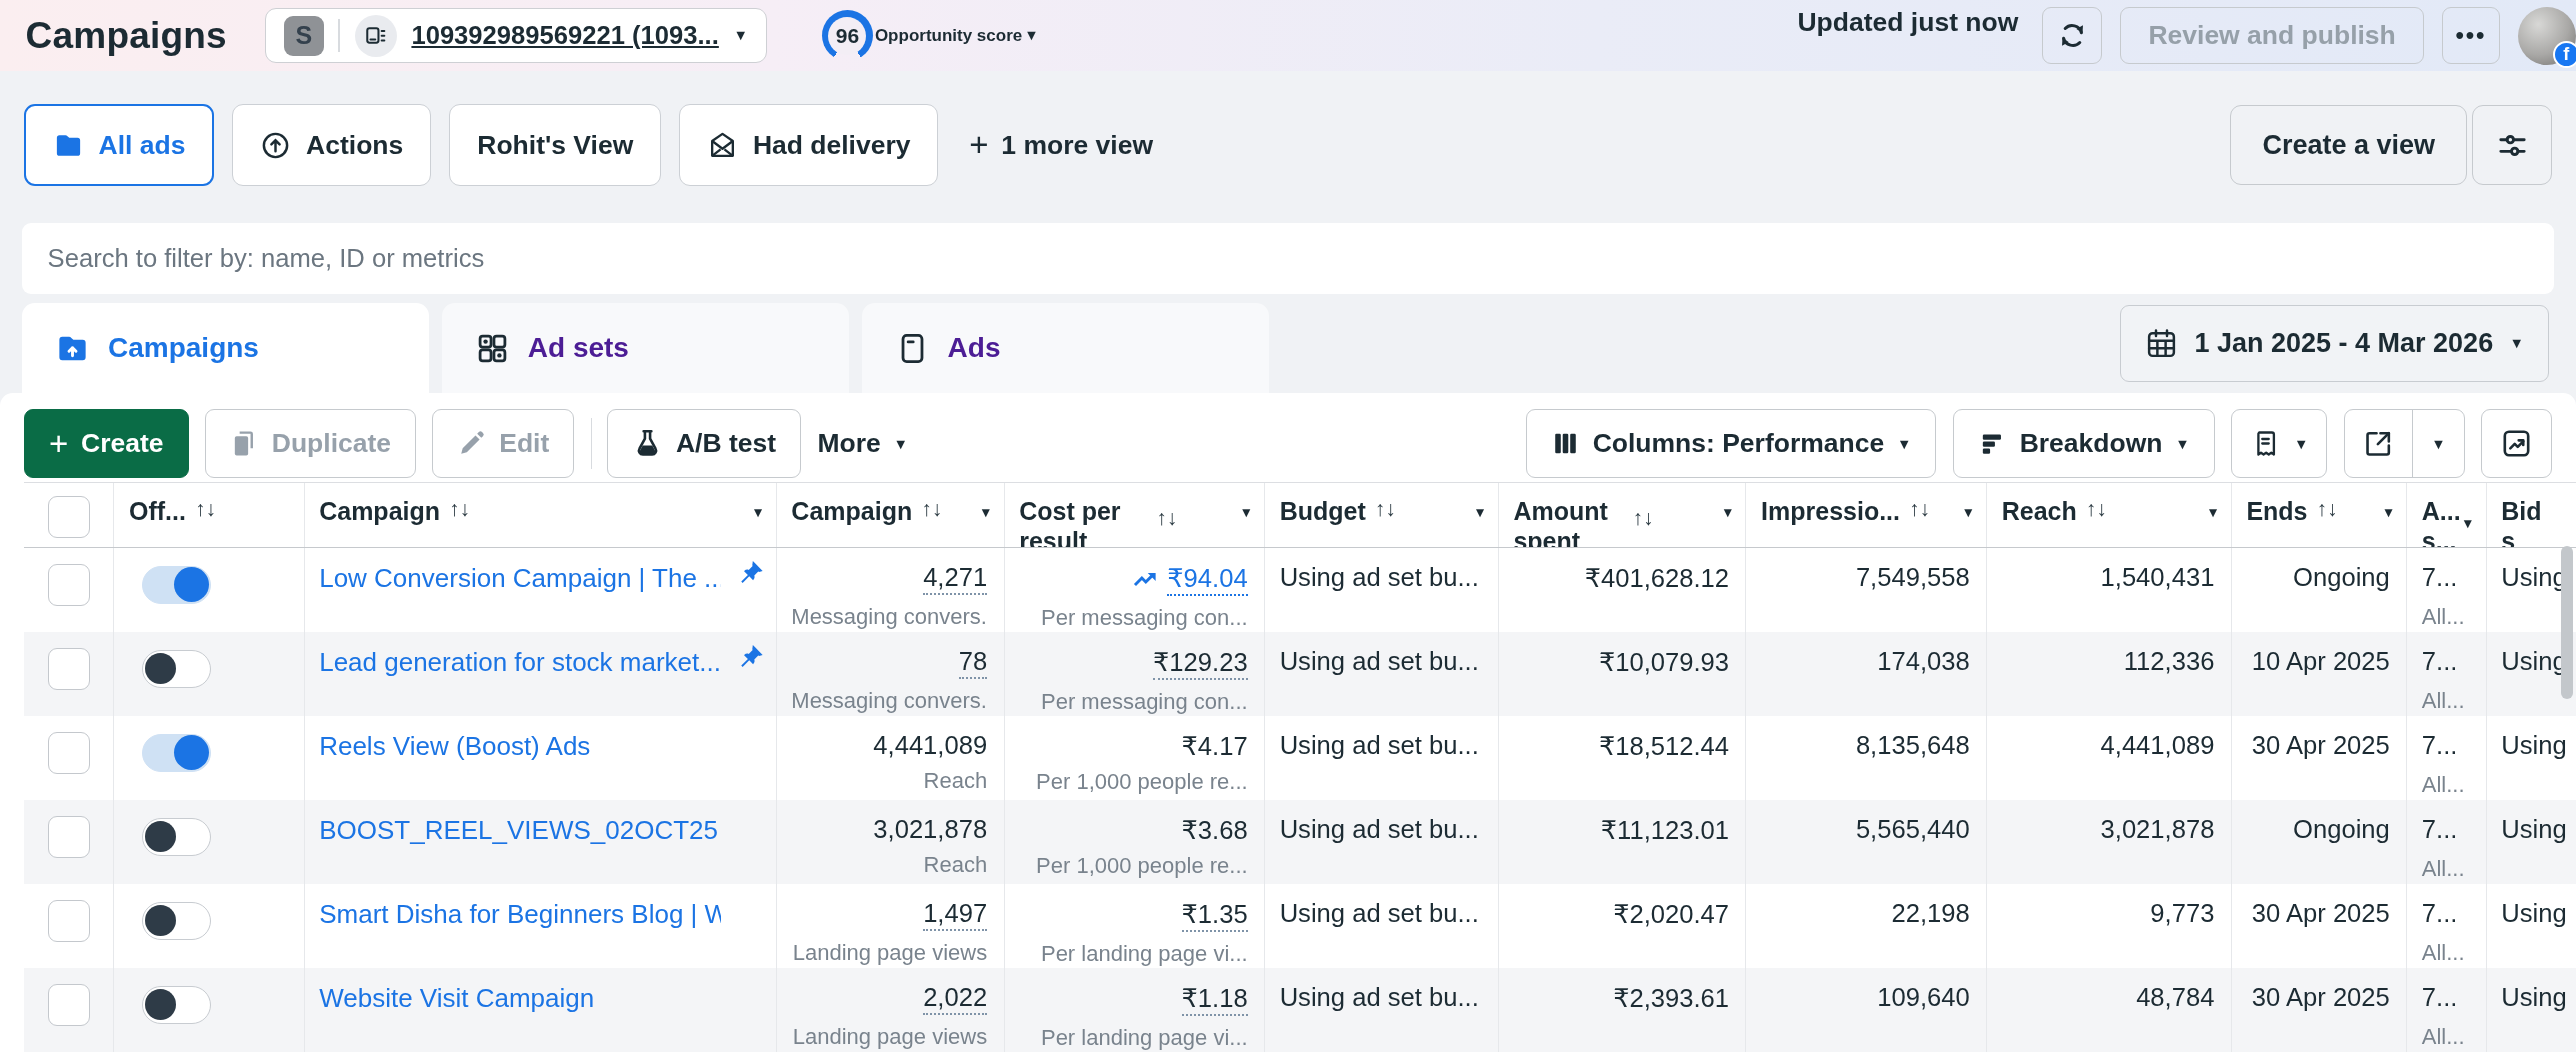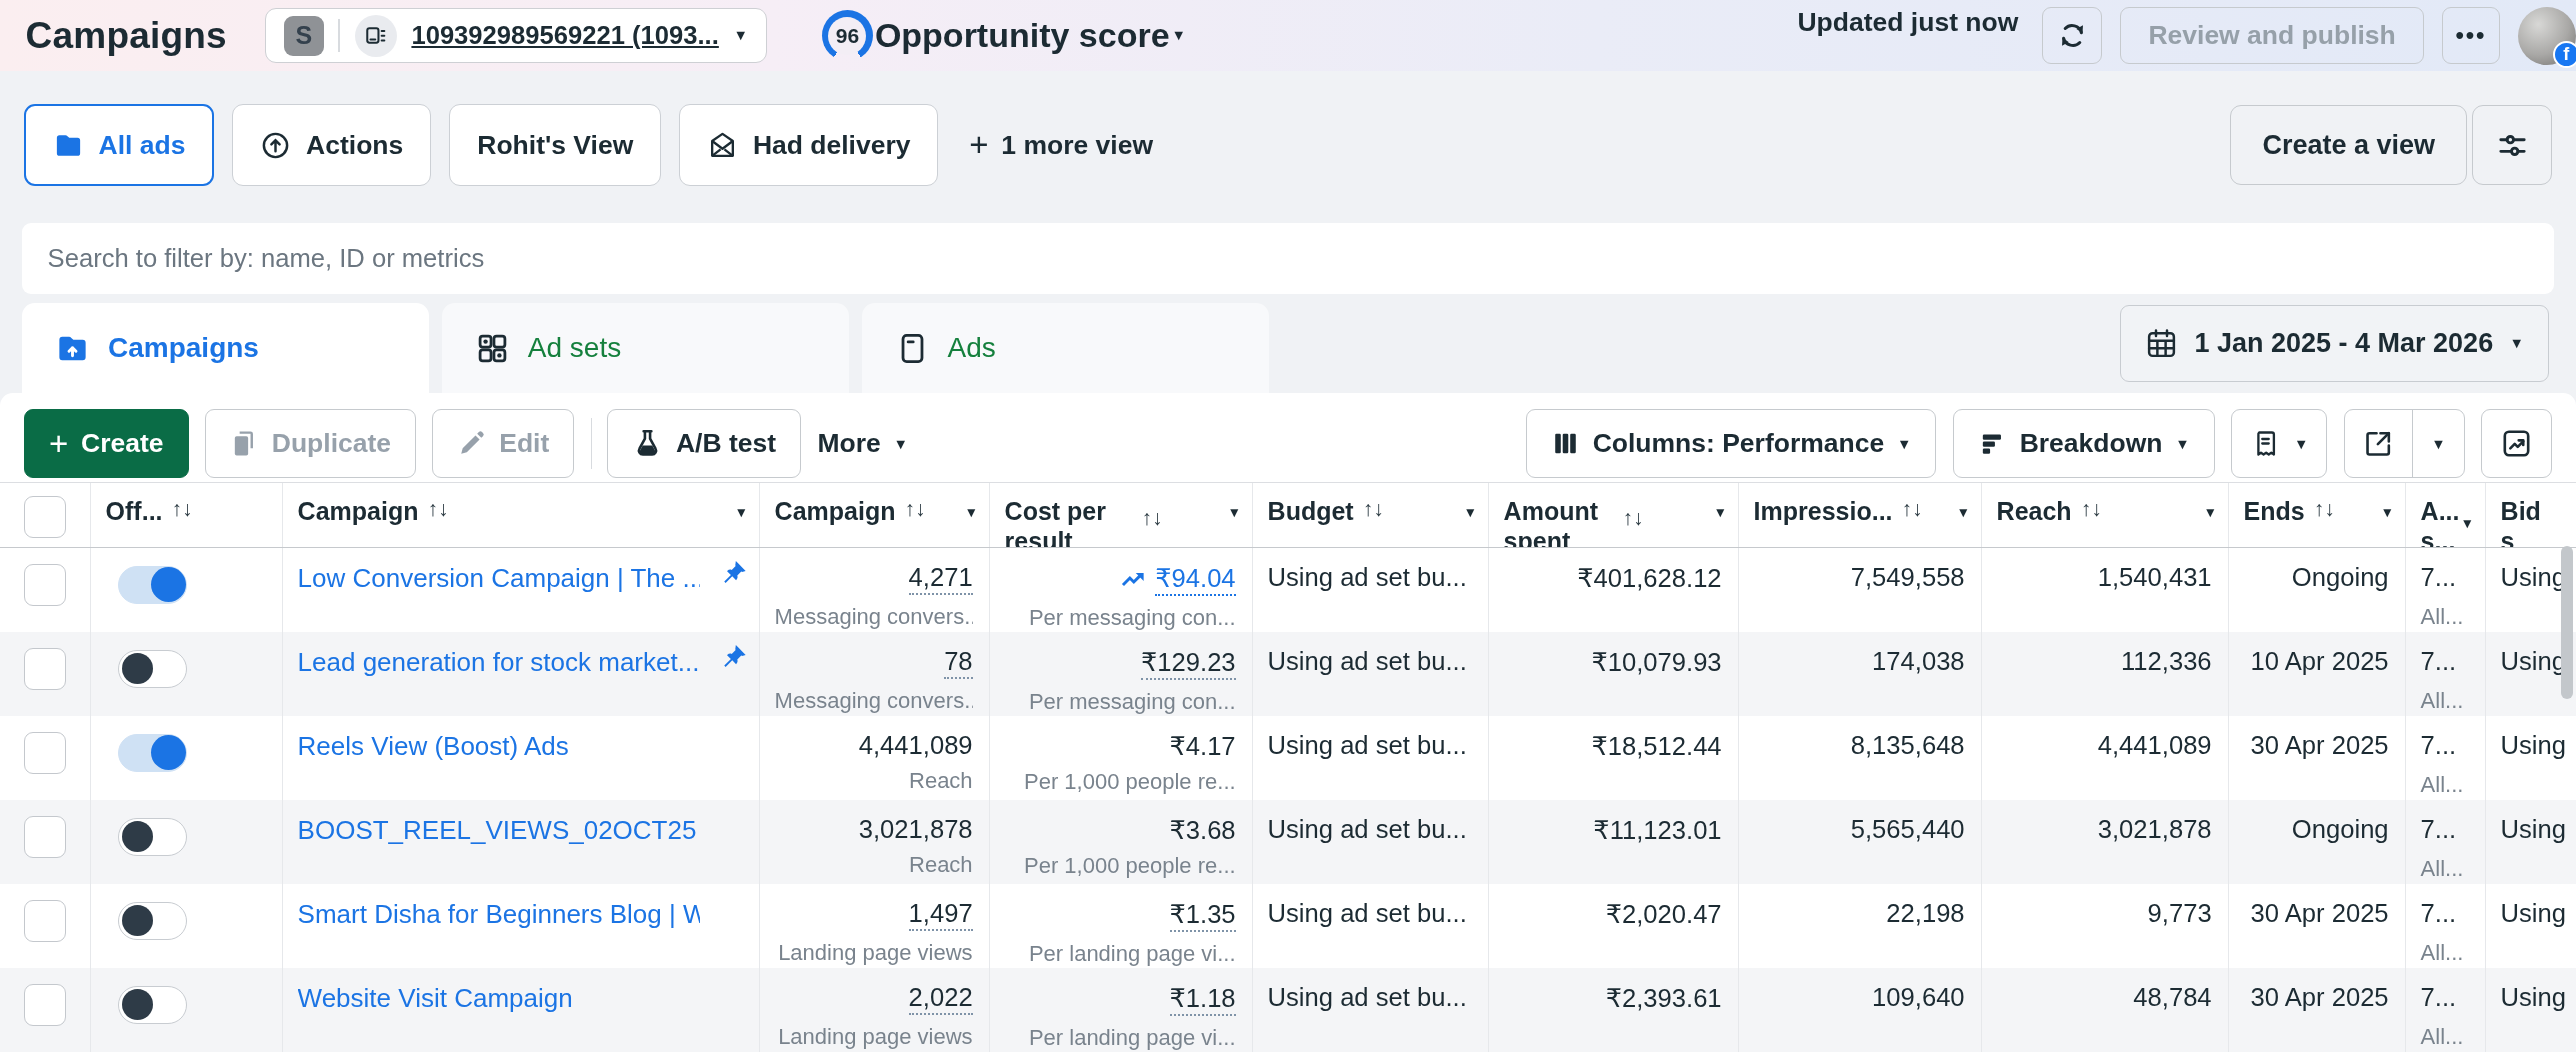--- a/index.html
+++ b/index.html
@@ -27,21 +27,21 @@
   .biz-circle { width:42px; height:42px; border-radius:50%; background:#e9ebef; color:#1c2b33;
     display:flex; align-items:center; justify-content:center; }
   .account-id { font-size:25.6px; font-weight:700;text-decoration:underline; }
   .caret { font-size:14.6px; color:#1c2b33; line-height:1; }
   .opportunity { display:flex; align-items:center; gap:2px; margin-left:55px; }
   .ring { width:51px; height:51px; border-radius:50%;
     background:conic-gradient(from 212deg,#1b74e4 0 297deg,transparent 297deg 360deg);
     display:flex; align-items:center; justify-content:center; }
   .ring-inner { width:38px; height:38px; border-radius:50%; background:#f3eef5;
     display:flex; align-items:center; justify-content:center; font-size:21px; font-weight:800; }
-  .opp-label { font-size:34px; font-weight:600; }
+  .opp-label { font-size:17px; font-weight:600; }
   .topbar-right { margin-left:auto; display:flex; align-items:flex-start; gap:18px; }
   .updated { font-size:26.5px; font-weight:600; margin-right:5.5px; }
   .icon-btn { height:57px; min-width:57px; border:0.9px solid #c6cace; border-radius:9px;
     background:transparent; display:flex; align-items:center; justify-content:center; padding:0 12.8px; }
   .btn-review { height:57px; border:0.9px solid #c6cace; border-radius:9px; padding:0 27px;
     display:flex; align-items:center; font-size:26.5px; font-weight:600; color:#96a0a9; }
   .dots { font-size:24px; font-weight:800; letter-spacing:1.8px; color:#1c2b33; }
   .avatar { width:58px; height:58px; border-radius:50%; position:relative;
     background:radial-gradient(circle at 35% 30%,#d8d8d6 0%,#a9a8a6 55%,#6d6c6a 100%); }
   .fb-badge { position:absolute; right:-3.7px; bottom:-3.7px; width:27px; height:27px; border-radius:50%;
@@ -66,21 +66,21 @@
   
   .search-bar { position:absolute; top:223px; left:22px; width:2532px; height:71px;
     background:#fff; border-radius:9px; display:flex; align-items:center; padding:0 25.6px; }
   .search-bar input { width:100%; border:none; outline:none; background:transparent;
     font-size:25.6px; color:#1c2b33; font-family:inherit; }
   .search-bar input::placeholder { color:#6b7680; }
 
   
   .level-tabs { position:absolute; top:303px; left:22px; display:flex; gap:12.8px; }
   .ltab { width:407px; height:90px; border-radius:12.8px 12.8px 0 0; display:flex; align-items:center;
-    gap:18px; padding:0 33px; font-size:28px; font-weight:400; background:rgba(255,255,255,.55); color:#15803d; }
+    gap:18px; padding:0 33px; font-size:28px; font-weight:700; background:rgba(255,255,255,.55); color:#4c1d95; }
   .ltab.active { background:#fff; color:#1b74e4; font-weight:800; }
   .date-btn { position:absolute; top:305px; right:27px; height:77px; border:0.9px solid #c8ccd1;
     border-radius:9px; background:#f1f3f6; display:flex; align-items:center; gap:16.4px; padding:0 24px;
     font-size:27px; font-weight:600; }
 
   
   .panel { position:absolute; top:393px; left:0; width:2576px; bottom:0; background:#fff;
     border-radius:12.8px 12.8px 0 0; }
   .toolbar { position:absolute; top:16.4px; left:0; width:100%; padding:0 24px;
     display:flex; align-items:center; }
@@ -89,21 +89,21 @@
   .tbtn.primary { background:#0a6c46; border-color:#0a6c46; color:#fff; margin-right:16.4px; }
   .tbtn.disabled { color:#97a1ab; margin-right:16.4px; }
   .tbtn.plain { border:none; padding:0 16.4px; }
   .tb-divider { width:1.8px; height:51px; background:#d8dbdf; margin:0 14.6px 0 0; }
   .toolbar-right { margin-left:auto; display:flex; align-items:center; gap:16.4px; }
   .split-btn { height:69px; border:0.9px solid #c6cace; border-radius:9px; display:flex; align-items:center; }
   .split-seg { height:100%; display:flex; align-items:center; padding:0 18px; gap:12.8px; }
   .split-sep { width:1.4px; height:100%; background:#c6cace; }
 
   
-  .table { position:absolute; top:89px; left:0; width:2576px; }
+  .table { position:absolute; top:89px; left:0; width:2576px;padding-left:24px; }
   .thead { display:flex; height:66px; border-top:0.9px solid #dcdee2; border-bottom:1.4px solid #c6c9cd; background:#fff; }
   .trow { display:flex; height:84px; background:#fff; }
   .trow.alt { background:#f4f5f7; }
   .cell { position:relative; border-right:0.9px solid #e6e8eb; padding:14.6px 14.6px 0 14.6px; overflow:hidden; }
   .cell:last-child { border-right:none; }
   .c-check{width:91px} .c-off{width:192px} .c-campaign{width:477px} .c-results{width:230px}
   .c-cost{width:263px} .c-budget{width:236px} .c-amount{width:250px} .c-impr{width:243px}
   .c-reach{width:247px} .c-ends{width:177px} .c-attr{width:80px} .c-bid{width:90px}
   .thead .cell { font-size:25px; font-weight:700; line-height:1.2; padding-top:12.8px; }
   .h-flex { display:flex; gap:9px; align-items:flex-start; }

